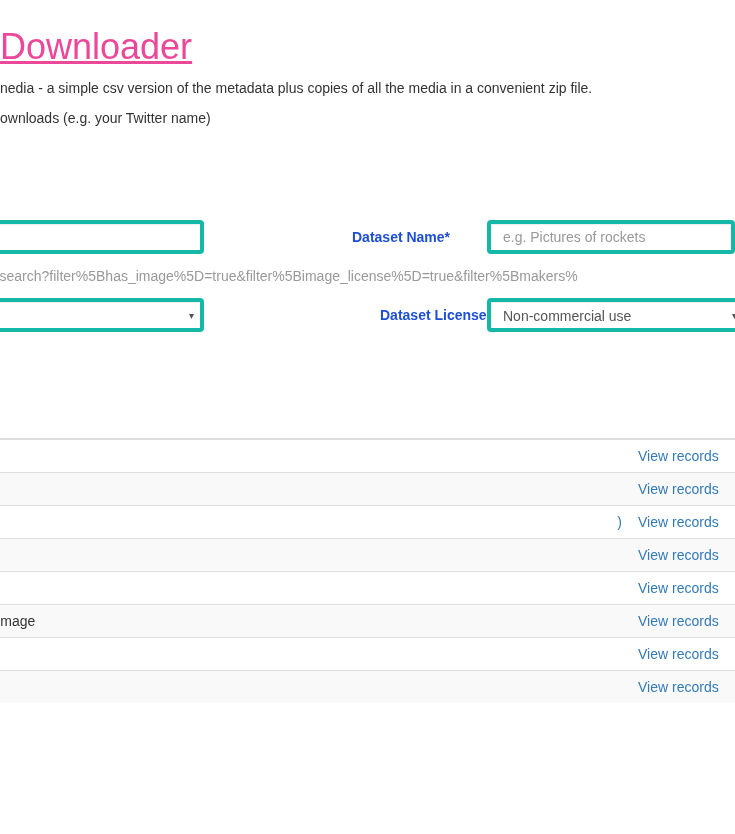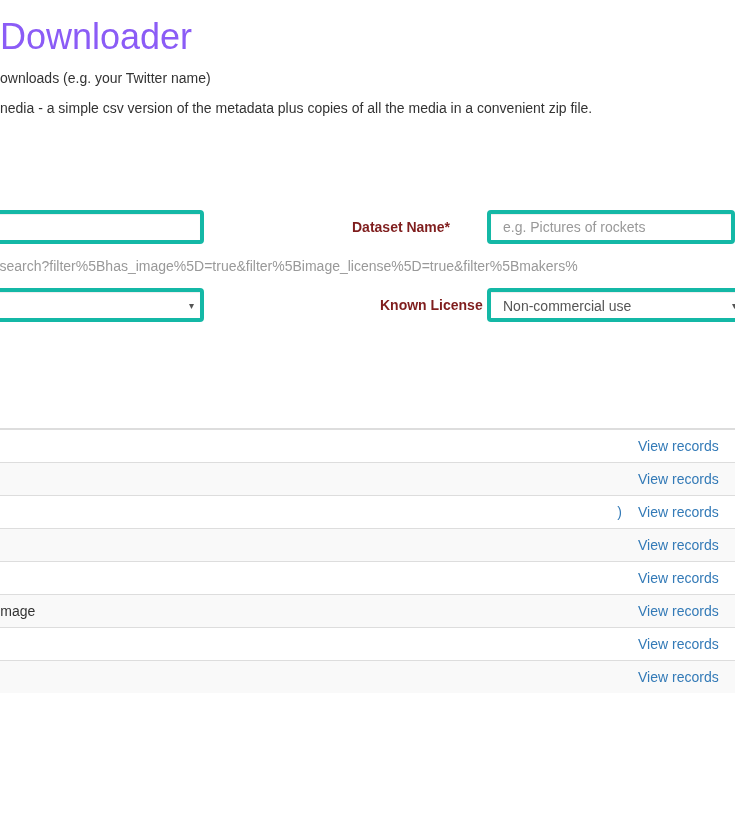--- a/index.html
+++ b/index.html
@@ -10,24 +10,25 @@
       background: #fff;
       width: 735px;
       overflow: hidden;
     }
     .container {
       padding: 0;
     }
     h1 {
       font-size: 36px;
       font-weight: 500;
-      color: #8b5cf6;
-      margin-top: 16px;
+      color: #ec4899;
+      margin-top: 26px;
       margin-bottom: 12px;
       margin-left: 0;
+      text-decoration: underline;
     }
     .desc {
       font-size: 14px;
       color: #333;
       margin-bottom: 6px;
       white-space: nowrap;
     }
     .desc a, .table a {
       color: #337ab7;
       text-decoration: none;
@@ -37,21 +38,21 @@
     .spacer-sm { height: 10px; }
     .spacer-lg { height: 60px; }
     .form-row {
       display: flex;
       align-items: center;
       margin-bottom: 14px;
       white-space: nowrap;
     }
     .label-col {
       font-weight: 700;
-      color: #7f1d1d;
+      color: #1d4ed8;
       padding-right: 18px;
       flex-shrink: 0;
       text-align: left;
     }
     input[type="text"], select {
       height: 34px;
       border: 4px solid #14b8a6;
       border-radius: 4px;
       padding: 6px 12px;
       font-size: 14px;
@@ -115,42 +116,42 @@
     .th-url { padding-left: 790px; }
     .td-first { width: 790px; white-space: nowrap; overflow: visible; text-align: right; padding-right: 0;}
     .row6 .td-first { text-align: left; padding-left: 0;}
   </style>
 </head>
 <body>
 
 <div class="container">
   <h1>Downloader</h1>
 
+  <p class="desc para-block">nedia - a simple csv version of the metadata plus copies of all the media in a convenient zip file.</p>
   <p class="desc para-block">ownloads (e.g. your Twitter name)</p>
-  <p class="desc para-block">nedia - a simple csv version of the metadata plus copies of all the media in a convenient zip file.</p>
   <div class="spacer-sm"></div>
   <div class="spacer-sm"></div>
 
   <div class="spacer-lg"></div>
 
   <div class="form-row">
     <input type="text" style="width: 212px; margin-left: -8px; margin-right: 148px;">
     <span class="label-col" style="width:135px;">Dataset Name*</span>
     <input type="text" style="width: 260px;" placeholder="e.g. Pictures of rockets">
   </div>
 
   <p class="url-line">n.sciencemuseum.org.uk/search?filter%5Bhas_image%5D=true&amp;filter%5Bimage_license%5D=true&amp;filter%5Bmakers%</p>
 
   <div class="form-row">
     <span class="select-wrap" style="margin-left:-8px; margin-right:176px;">
       <select style="width:212px;">
         <option></option>
       </select>
     </span>
-    <span class="label-col" style="width:107px;">Known License</span>
+    <span class="label-col" style="width:107px;">Dataset License</span>
     <span class="select-wrap">
       <select style="width:260px;">
         <option>Non-commercial use</option>
       </select>
     </span>
   </div>
 
   <div class="spacer-lg"></div>
 
   <table class="table">

